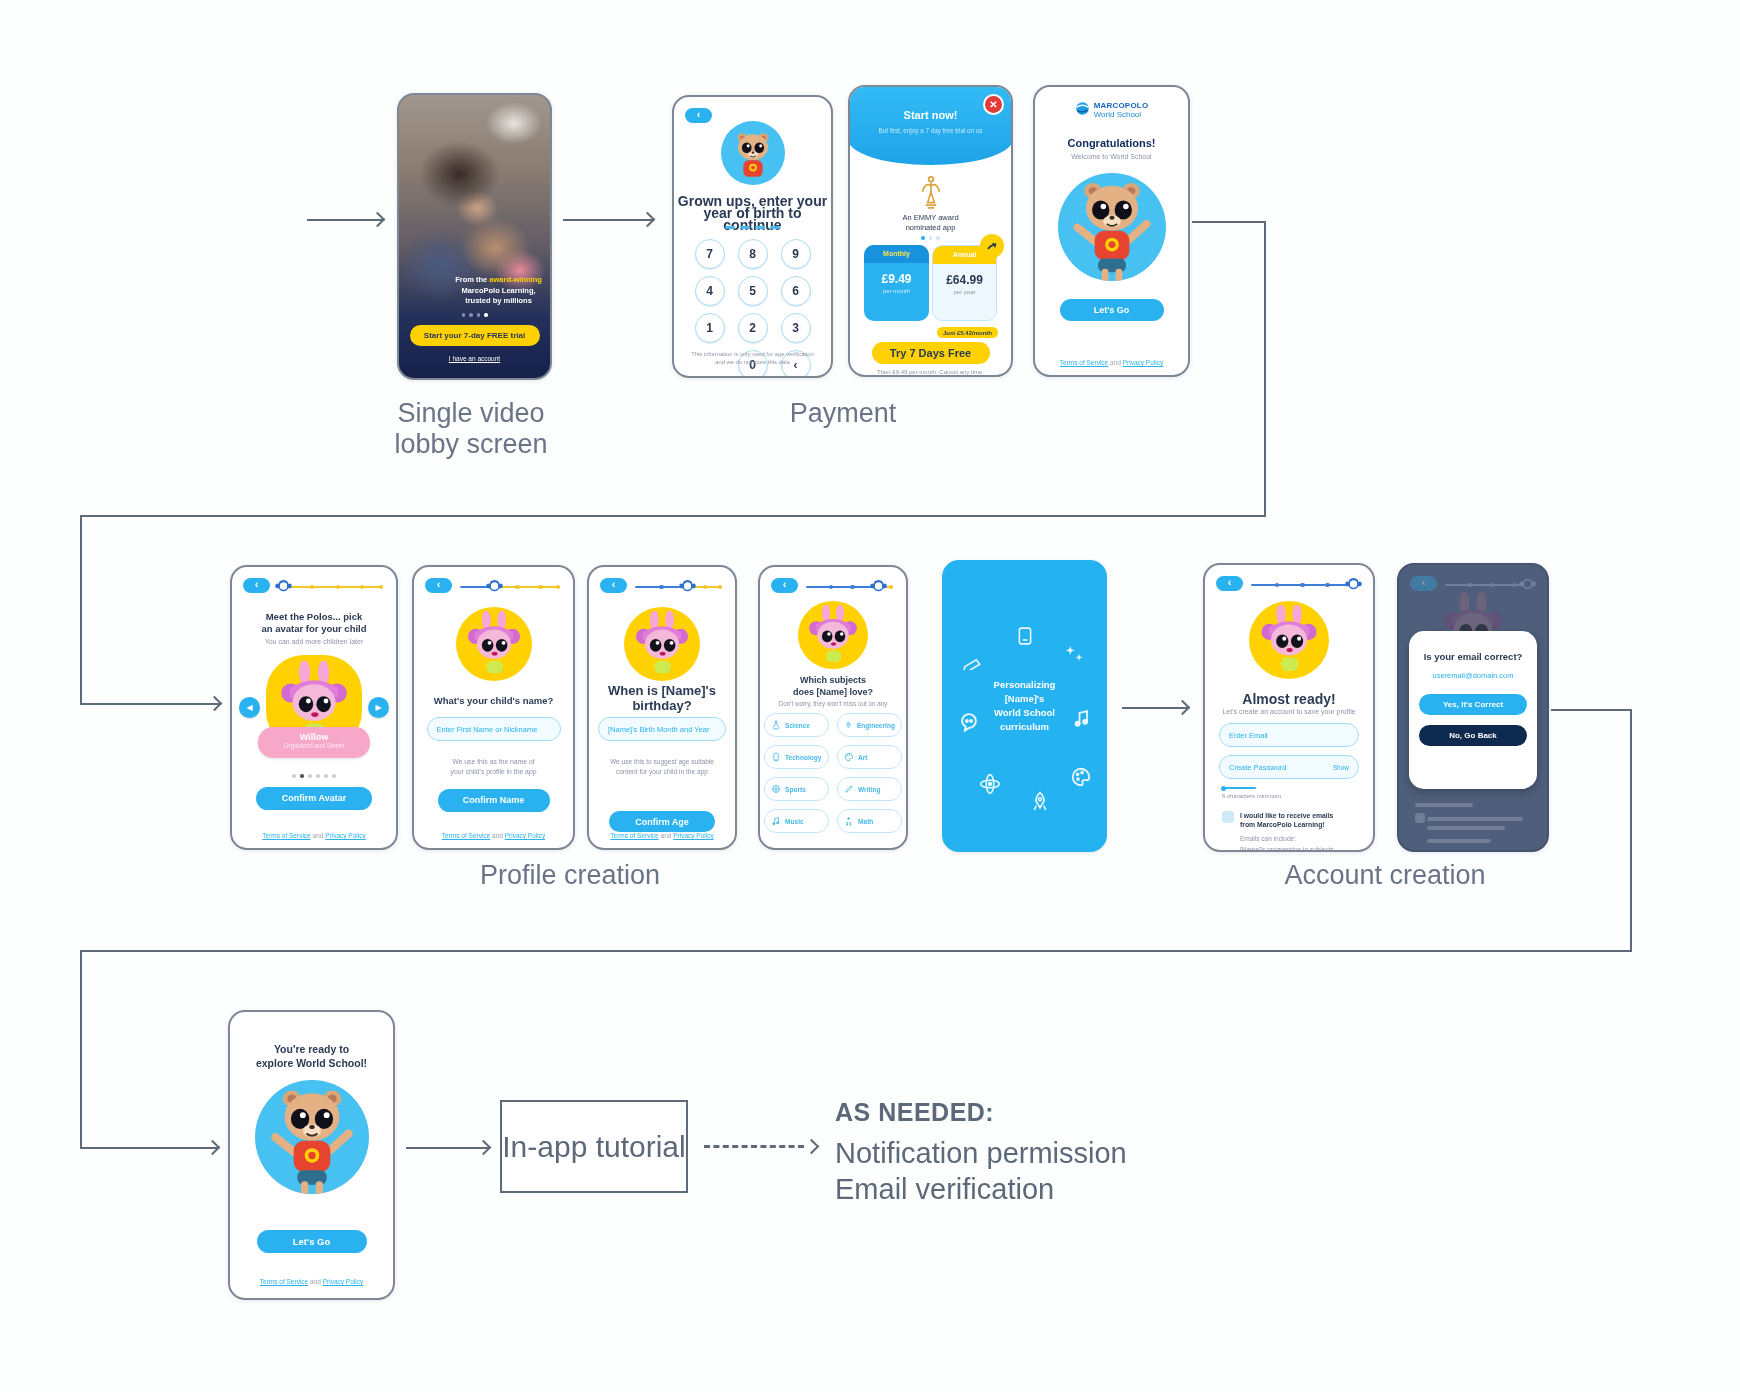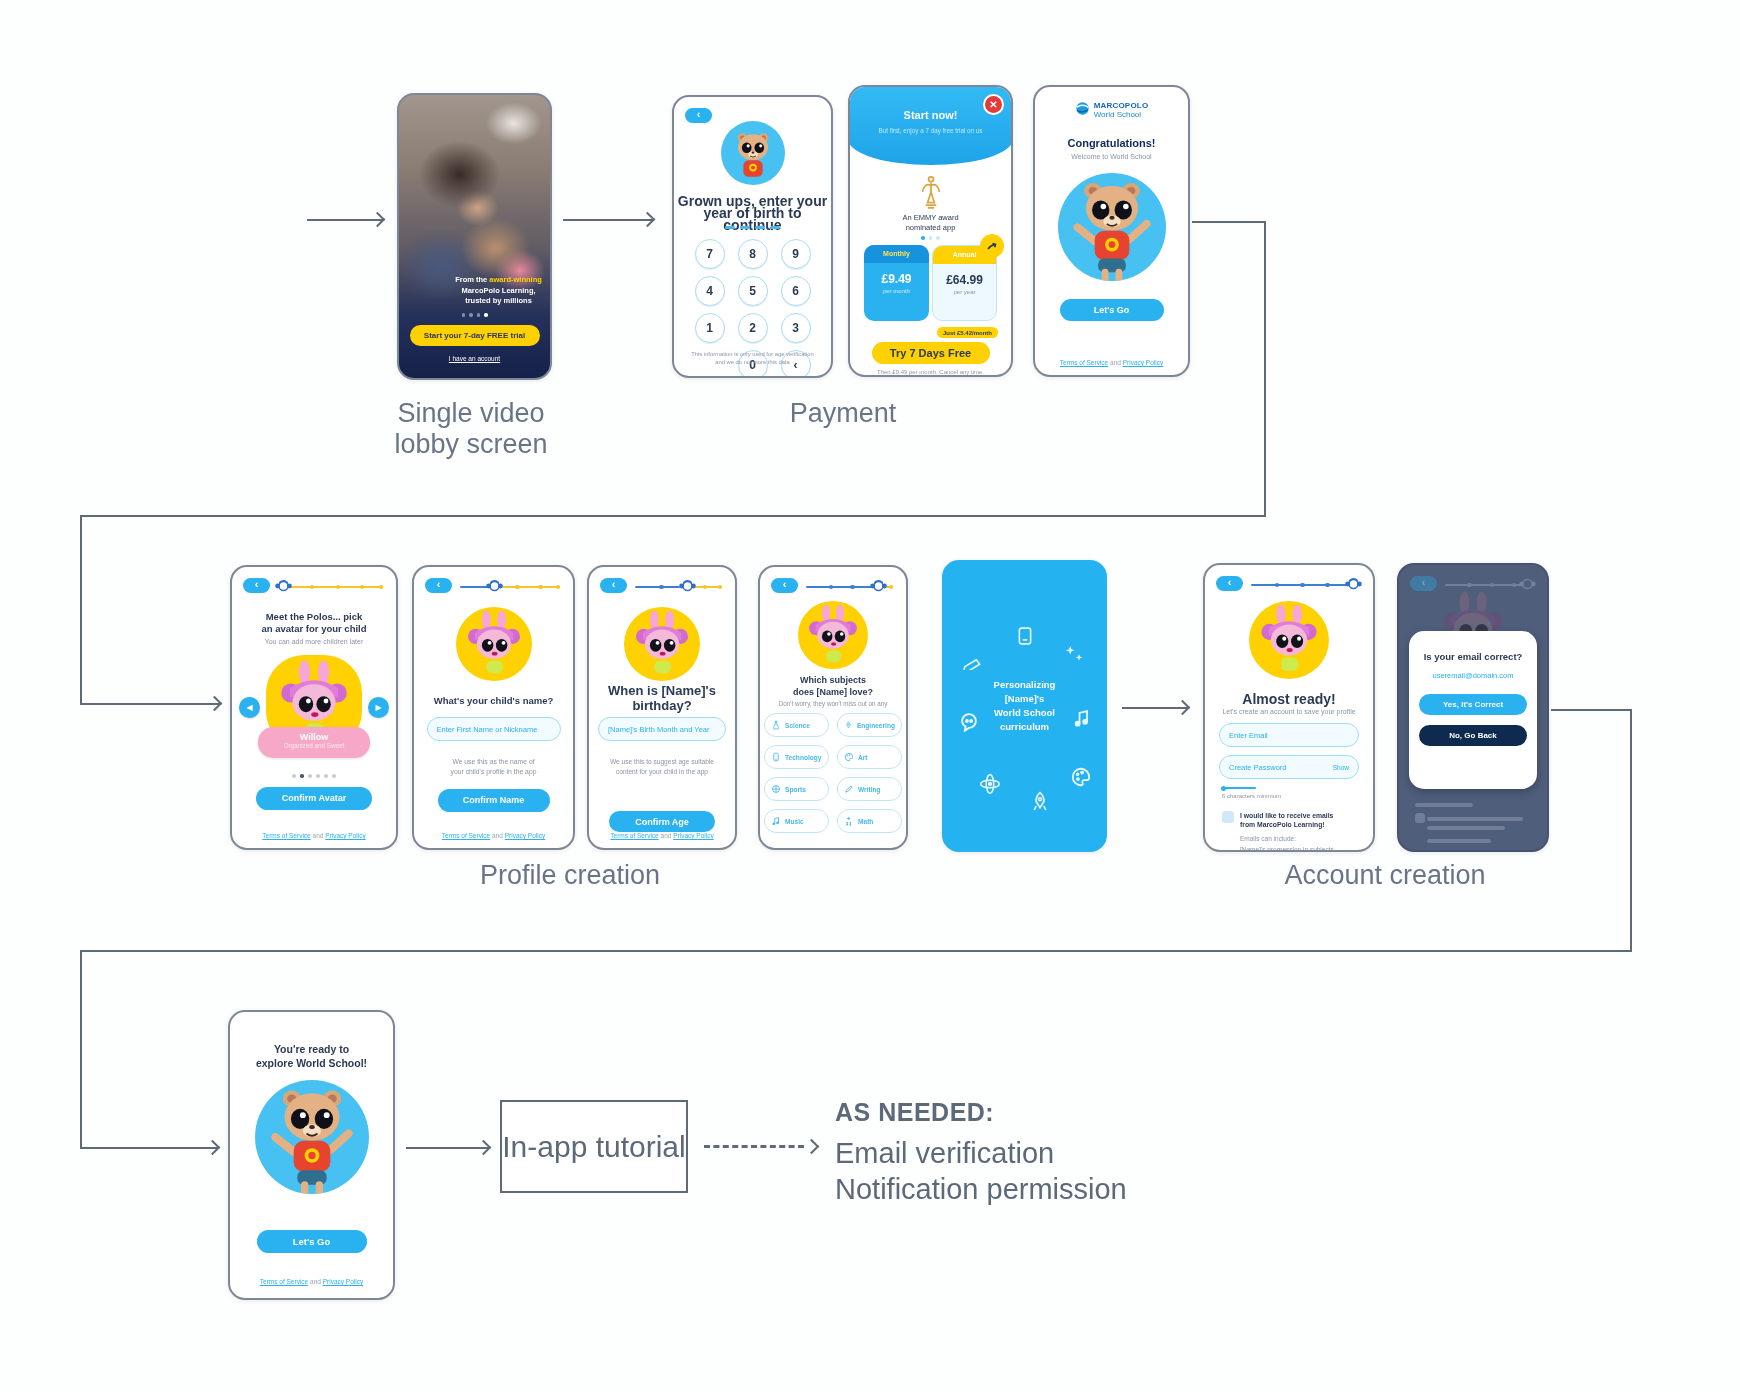--- a/index.html
+++ b/index.html
@@ -169,22 +169,22 @@
   </div>
   <div class="flow-label" style="left:743px;top:398px;width:200px;">Payment</div>
   <div class="flow-label" style="left:420px;top:860px;width:300px;">Profile creation</div>
   <div class="flow-label" style="left:1230px;top:860px;width:310px;">Account creation</div>
 
   <div class="tutorial-box">
       <span>In-app tutorial</span>
     </div>
   <div class="asneeded">
     <div class="t">AS NEEDED:</div>
+    <div class="i">Notification permission</div>
     <div class="i">Email verification</div>
-    <div class="i">Notification permission</div>
   </div>
 
   <div class="phone video-bg" style="left:397px;top:93px;width:155px;height:287px;">
     <div class="vid-cap" style="top:180px;margin-left:48px;">
       <div><span>From the</span> <span class="hl">award-winning</span></div>
       <div>MarcoPolo Learning,</div>
       <div>trusted by millions</div>
     </div>
     <div class="dots" style="top:218px;">
       <span style="background:rgba(255,255,255,.45)"></span>

